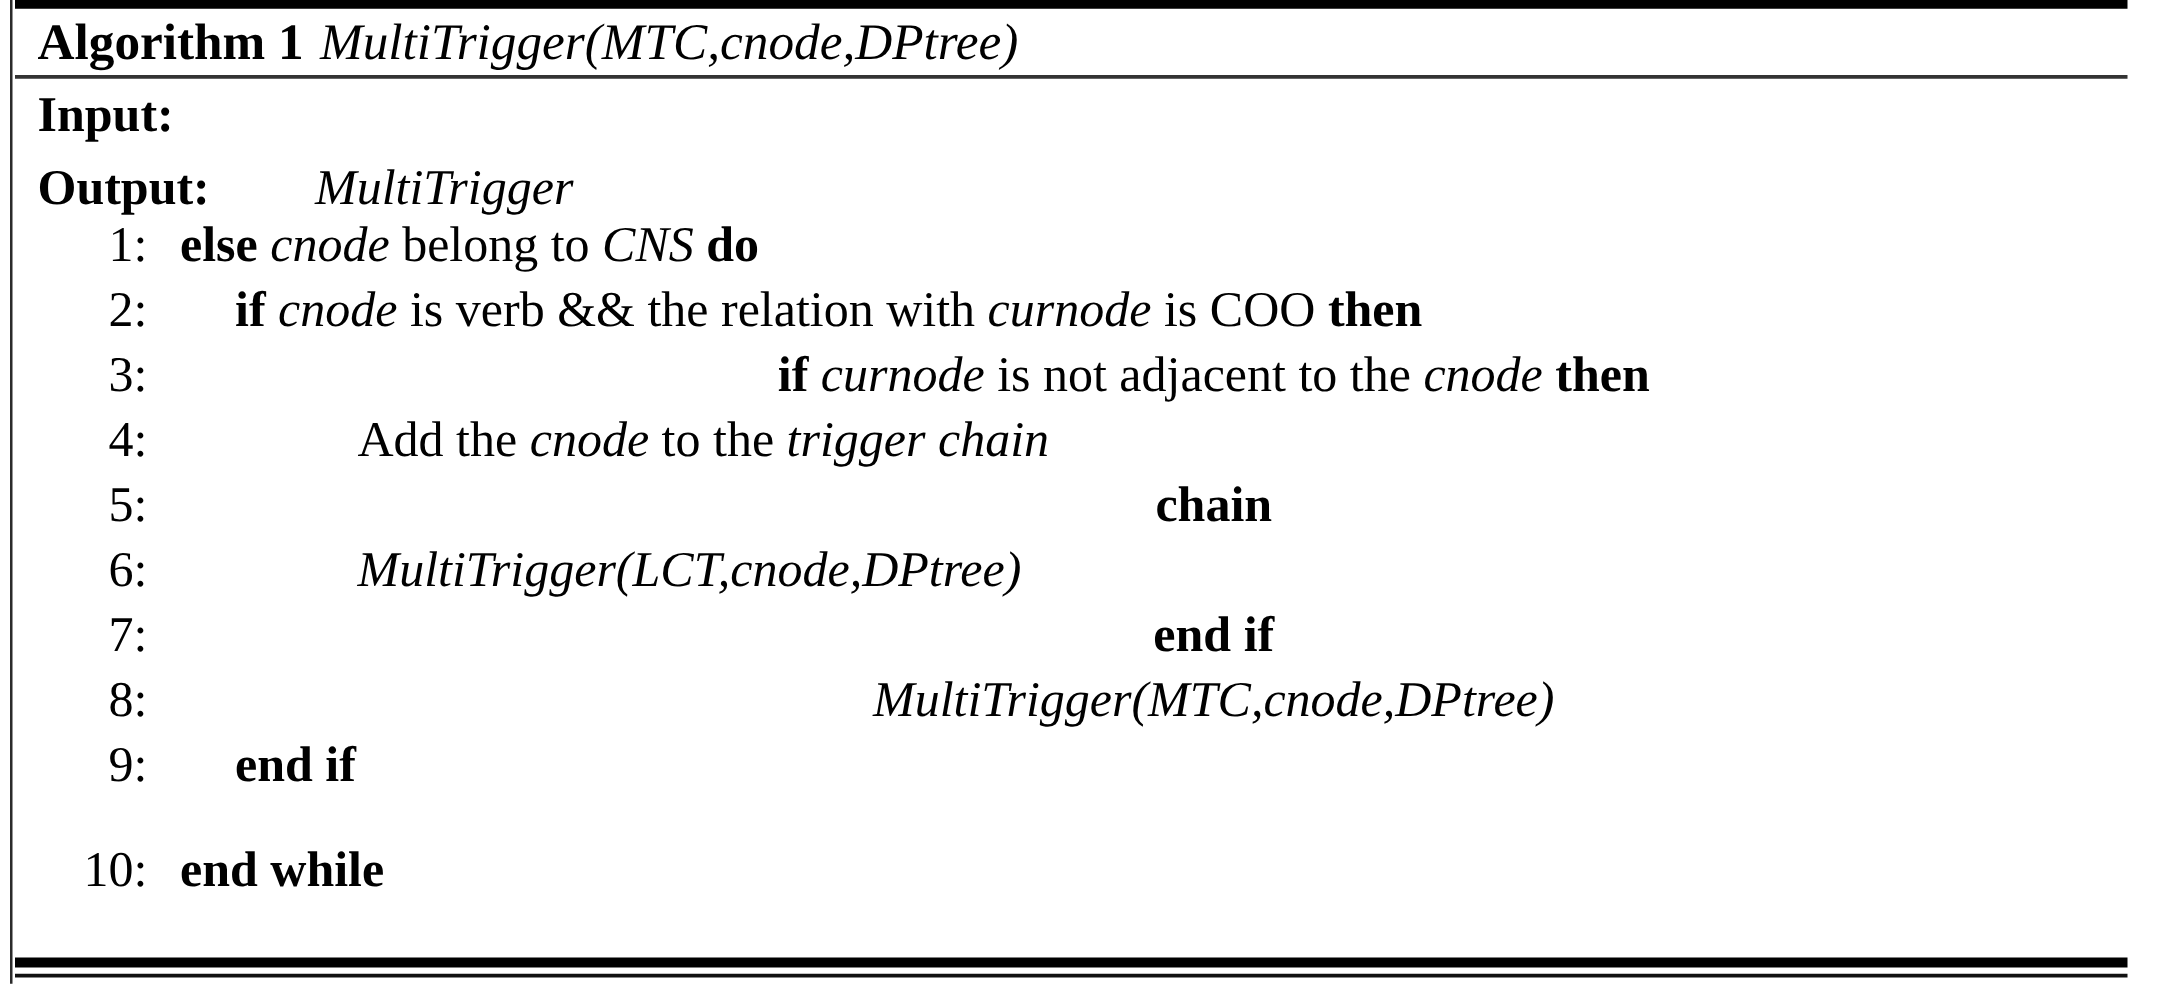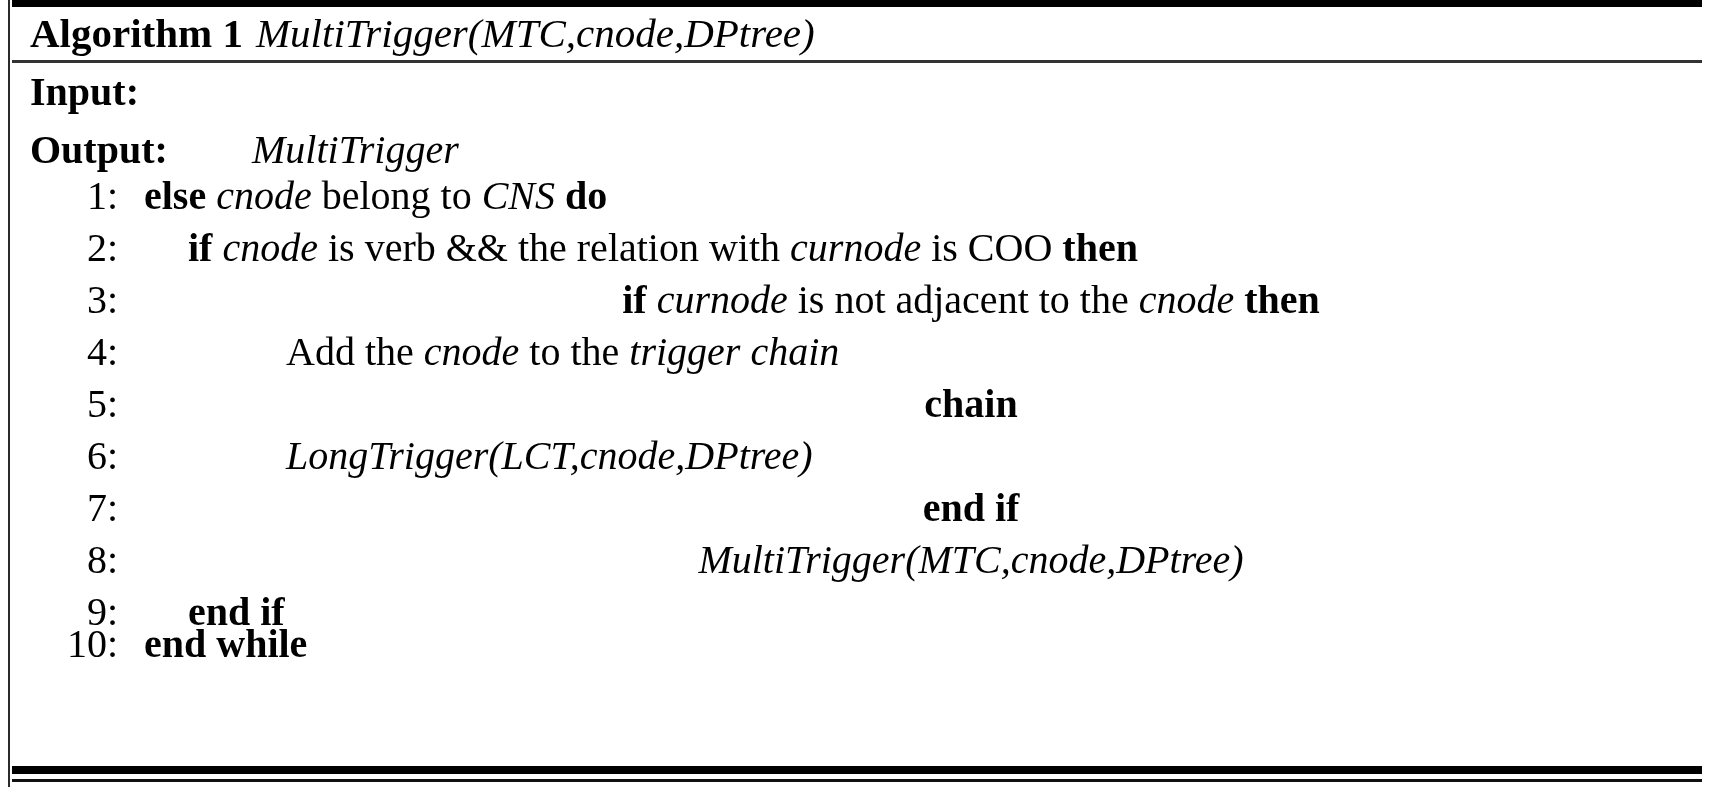--- a/index.html
+++ b/index.html
@@ -185,35 +185,35 @@
       <div class="code-row" style="top: 326px;">
         <span class="line-no">4:</span>
         <span class="code-text ind-3"><span class="txt">Add the</span> <span class="var">cnode</span> <span class="txt">to the</span> <span class="var">trigger chain</span></span>
       </div>
       <div class="code-row" style="top: 378px;">
         <span class="line-no">5:</span>
         <span class="code-text ind-2"><span class="kw">chain</span></span>
       </div>
       <div class="code-row" style="top: 430px;">
         <span class="line-no">6:</span>
-        <span class="code-text ind-3"><span class="call">LongTrigger(LCT,cnode,DPtree)</span></span>
+        <span class="code-text ind-3"><span class="call">MultiTrigger(LCT,cnode,DPtree)</span></span>
       </div>
       <div class="code-row" style="top: 482px;">
         <span class="line-no">7:</span>
         <span class="code-text ind-2"><span class="kw">end if</span></span>
       </div>
       <div class="code-row" style="top: 534px;">
         <span class="line-no">8:</span>
         <span class="code-text ind-2"><span class="call">MultiTrigger(MTC,cnode,DPtree)</span></span>
       </div>
       <div class="code-row" style="top: 586px;">
         <span class="line-no">9:</span>
         <span class="code-text ind-1"><span class="kw">end if</span></span>
       </div>
-      <div class="code-row" style="top: 618px;">
+      <div class="code-row" style="top: 670px;">
         <span class="line-no">10:</span>
         <span class="code-text ind-0"><span class="kw">end while</span></span>
       </div>
     </div>
 
   <div class="hrule" id="rule-bottom"></div>
   <div class="hrule" id="rule-bottom-thin"></div>
 
 </div>
 

